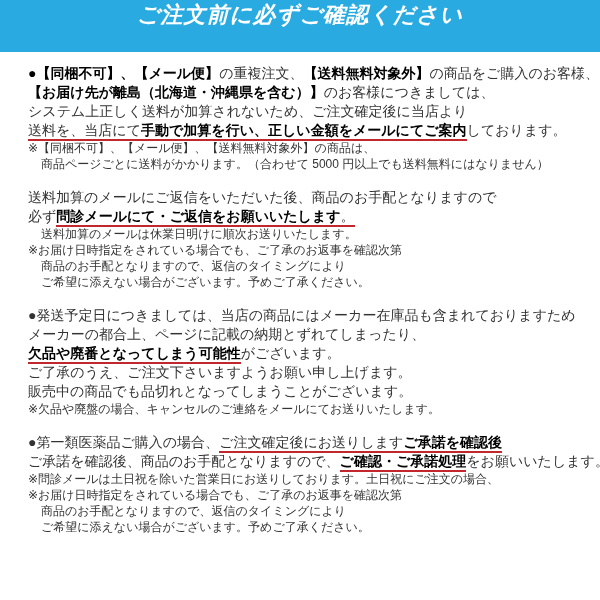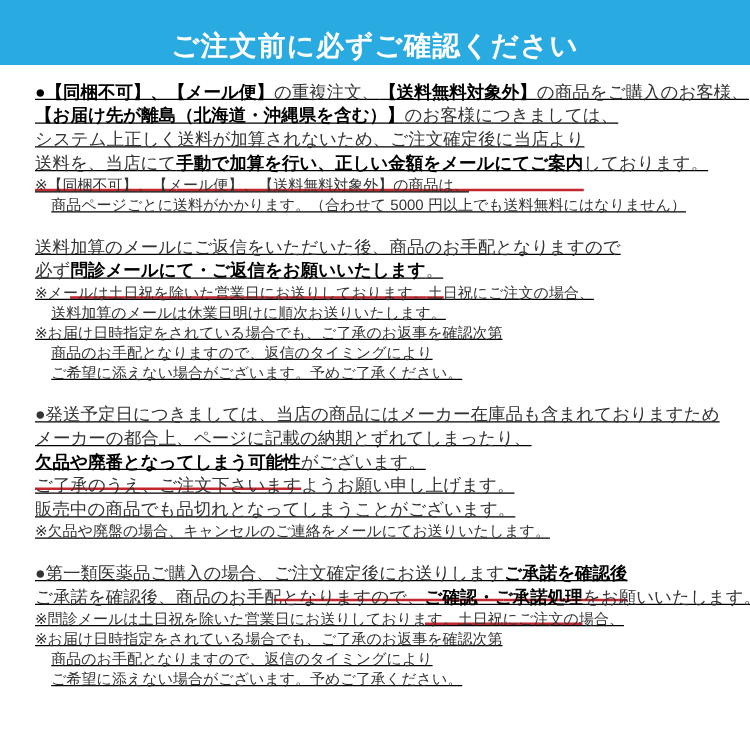--- a/index.html
+++ b/index.html
@@ -13,41 +13,41 @@
   html, body { width: 600px; height: 600px; }
   body {
     background: var(--bg);
     font-family: "Liberation Sans", "DejaVu Sans", sans-serif;
     overflow: hidden;
   }
   .page { width: 600px; height: 600px; background: var(--bg); }
   .header {
     width: 600px; height: 52px;
     background: var(--accent);
-    display: flex; align-items: flex-end; justify-content: center;
+    display: flex; align-items: flex-start; justify-content: center; font-style: italic;
   }
   .header h1 {
     color: #ffffff;
     font-size: 22px;
     font-weight: bold;
     letter-spacing: 1px;
     white-space: nowrap;
   }
   .content {
     padding: 12px 10px 0 28px;
   }
-  .block { margin-bottom: 16px; text-decoration: underline; }
+  .block { margin-bottom: 16px; }
   .line { white-space: nowrap; color: var(--text); }
   .line.main { font-size: 14px; line-height: 19px; }
   .line.note { font-size: 12px; line-height: 16px; }
   .line.indent { padding-left: 13px; }
   .seg.bold { font-weight: bold; color: var(--bold-text); }
   .seg.underline {
     border-bottom: 2px solid var(--red);
-    padding-bottom: 13px;
+    padding-bottom: 1px;
   }
 </style>
 </head>
 <body>
 
 <div class="page">
   <div class="header">
     <h1>ご注文前に必ずご確認ください</h1>
   </div>
   <div class="content">
@@ -55,21 +55,20 @@
         <div class="line main"><span class="seg bold">●【同梱不可】、【メール便】</span><span class="seg">の重複注文、</span><span class="seg bold">【送料無料対象外】</span><span class="seg">の商品をご購入のお客様、</span></div>
         <div class="line main"><span class="seg bold">【お届け先が離島（北海道・沖縄県を含む）】</span><span class="seg">のお客様につきましては、</span></div>
         <div class="line main"><span class="seg">システム上正しく送料が加算されないため、ご注文確定後に当店より</span></div>
         <div class="line main"><span class="seg underline">送料を、当店にて</span><span class="seg bold underline">手動で加算を行い、正しい金額をメールにてご案内</span><span class="seg">しております。</span></div>
         <div class="line note"><span class="seg">※【同梱不可】、【メール便】、【送料無料対象外】の商品は、</span></div>
         <div class="line note indent"><span class="seg">商品ページごとに送料がかかります。（合わせて 5000 円以上でも送料無料にはなりません）</span></div>
       </div>
       <div class="block">
         <div class="line main"><span class="seg">送料加算のメールにご返信をいただいた後、商品のお手配となりますので</span></div>
         <div class="line main"><span class="seg">必ず</span><span class="seg bold underline">問診メールにて・ご返信をお願いいたします</span><span class="seg underline">。</span></div>
-        <div class="line note"><span class="seg">※メールは土日祝を除いた営業日にお送りしております。土日祝にご注文の場合、</span></div>
         <div class="line note indent"><span class="seg">送料加算のメールは休業日明けに順次お送りいたします。</span></div>
         <div class="line note"><span class="seg">※お届け日時指定をされている場合でも、ご了承のお返事を確認次第</span></div>
         <div class="line note indent"><span class="seg">商品のお手配となりますので、返信のタイミングにより</span></div>
         <div class="line note indent"><span class="seg">ご希望に添えない場合がございます。予めご了承ください。</span></div>
       </div>
       <div class="block">
         <div class="line main"><span class="seg">●発送予定日につきましては、当店の商品にはメーカー在庫品も含まれておりますため</span></div>
         <div class="line main"><span class="seg">メーカーの都合上、ページに記載の納期とずれてしまったり、</span></div>
         <div class="line main"><span class="seg bold underline">欠品や廃番となってしまう可能性</span><span class="seg">がございます。</span></div>
         <div class="line main"><span class="seg">ご了承のうえ、ご注文下さいますようお願い申し上げます。</span></div>

